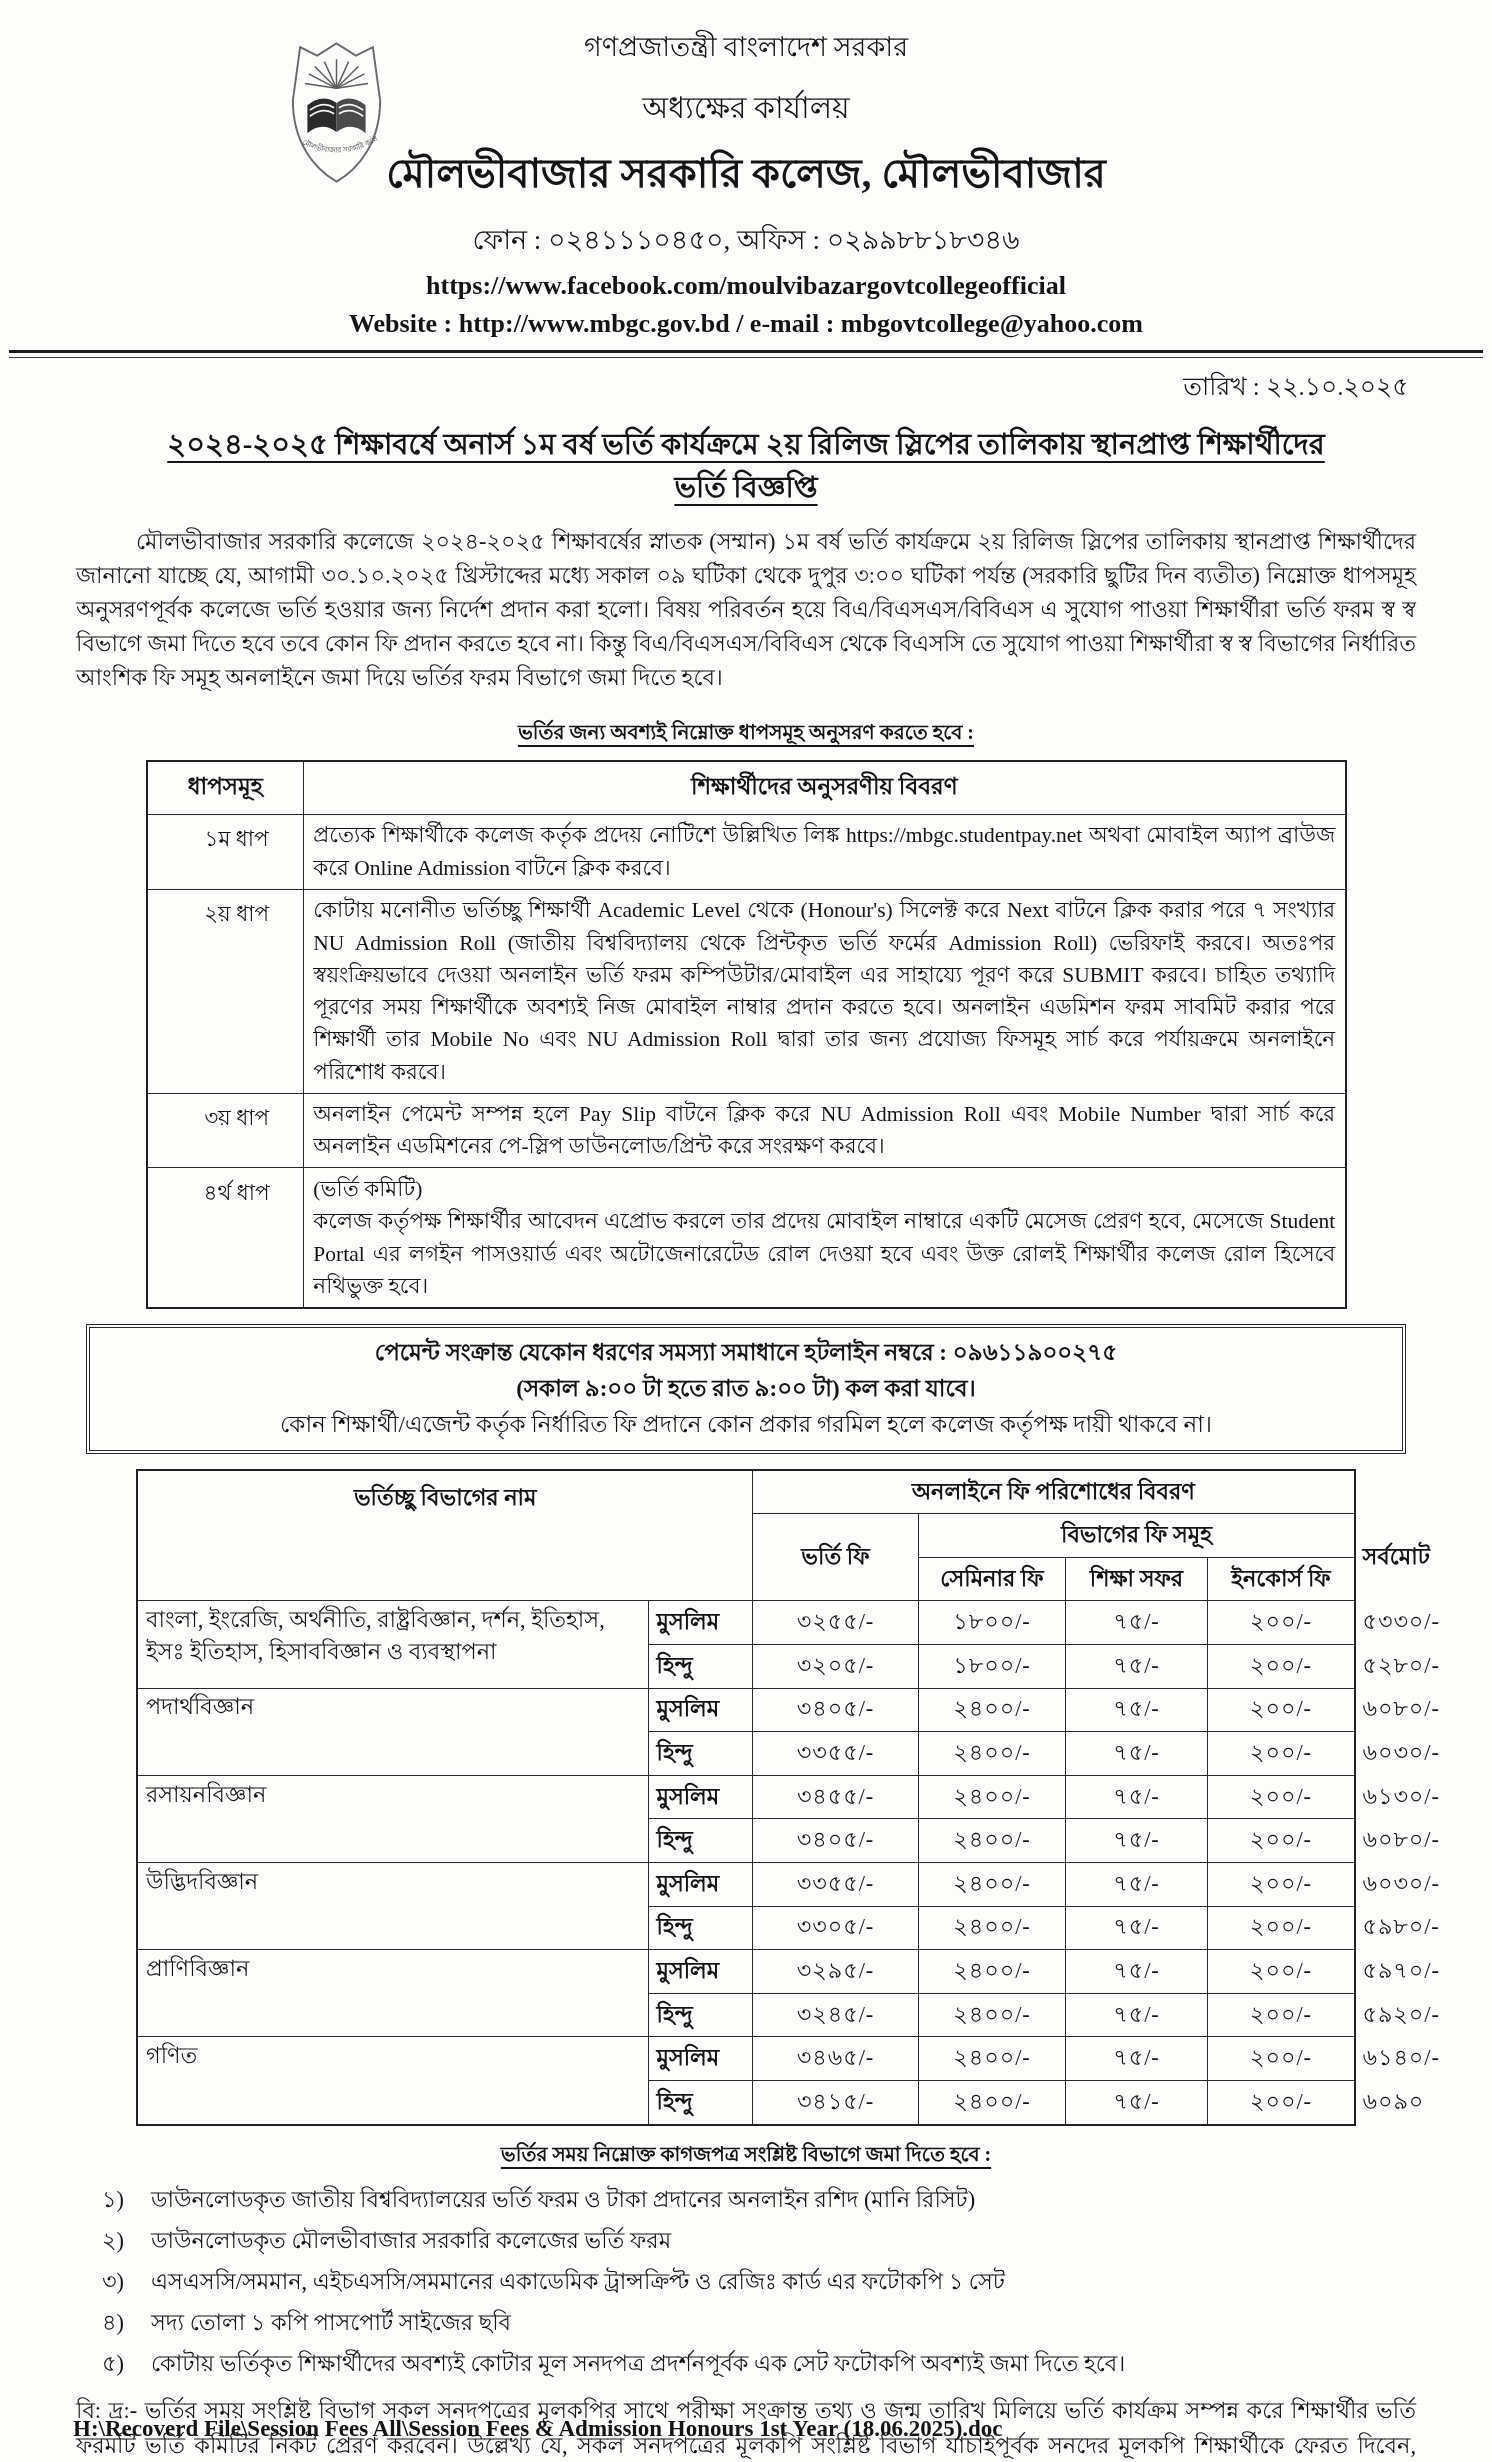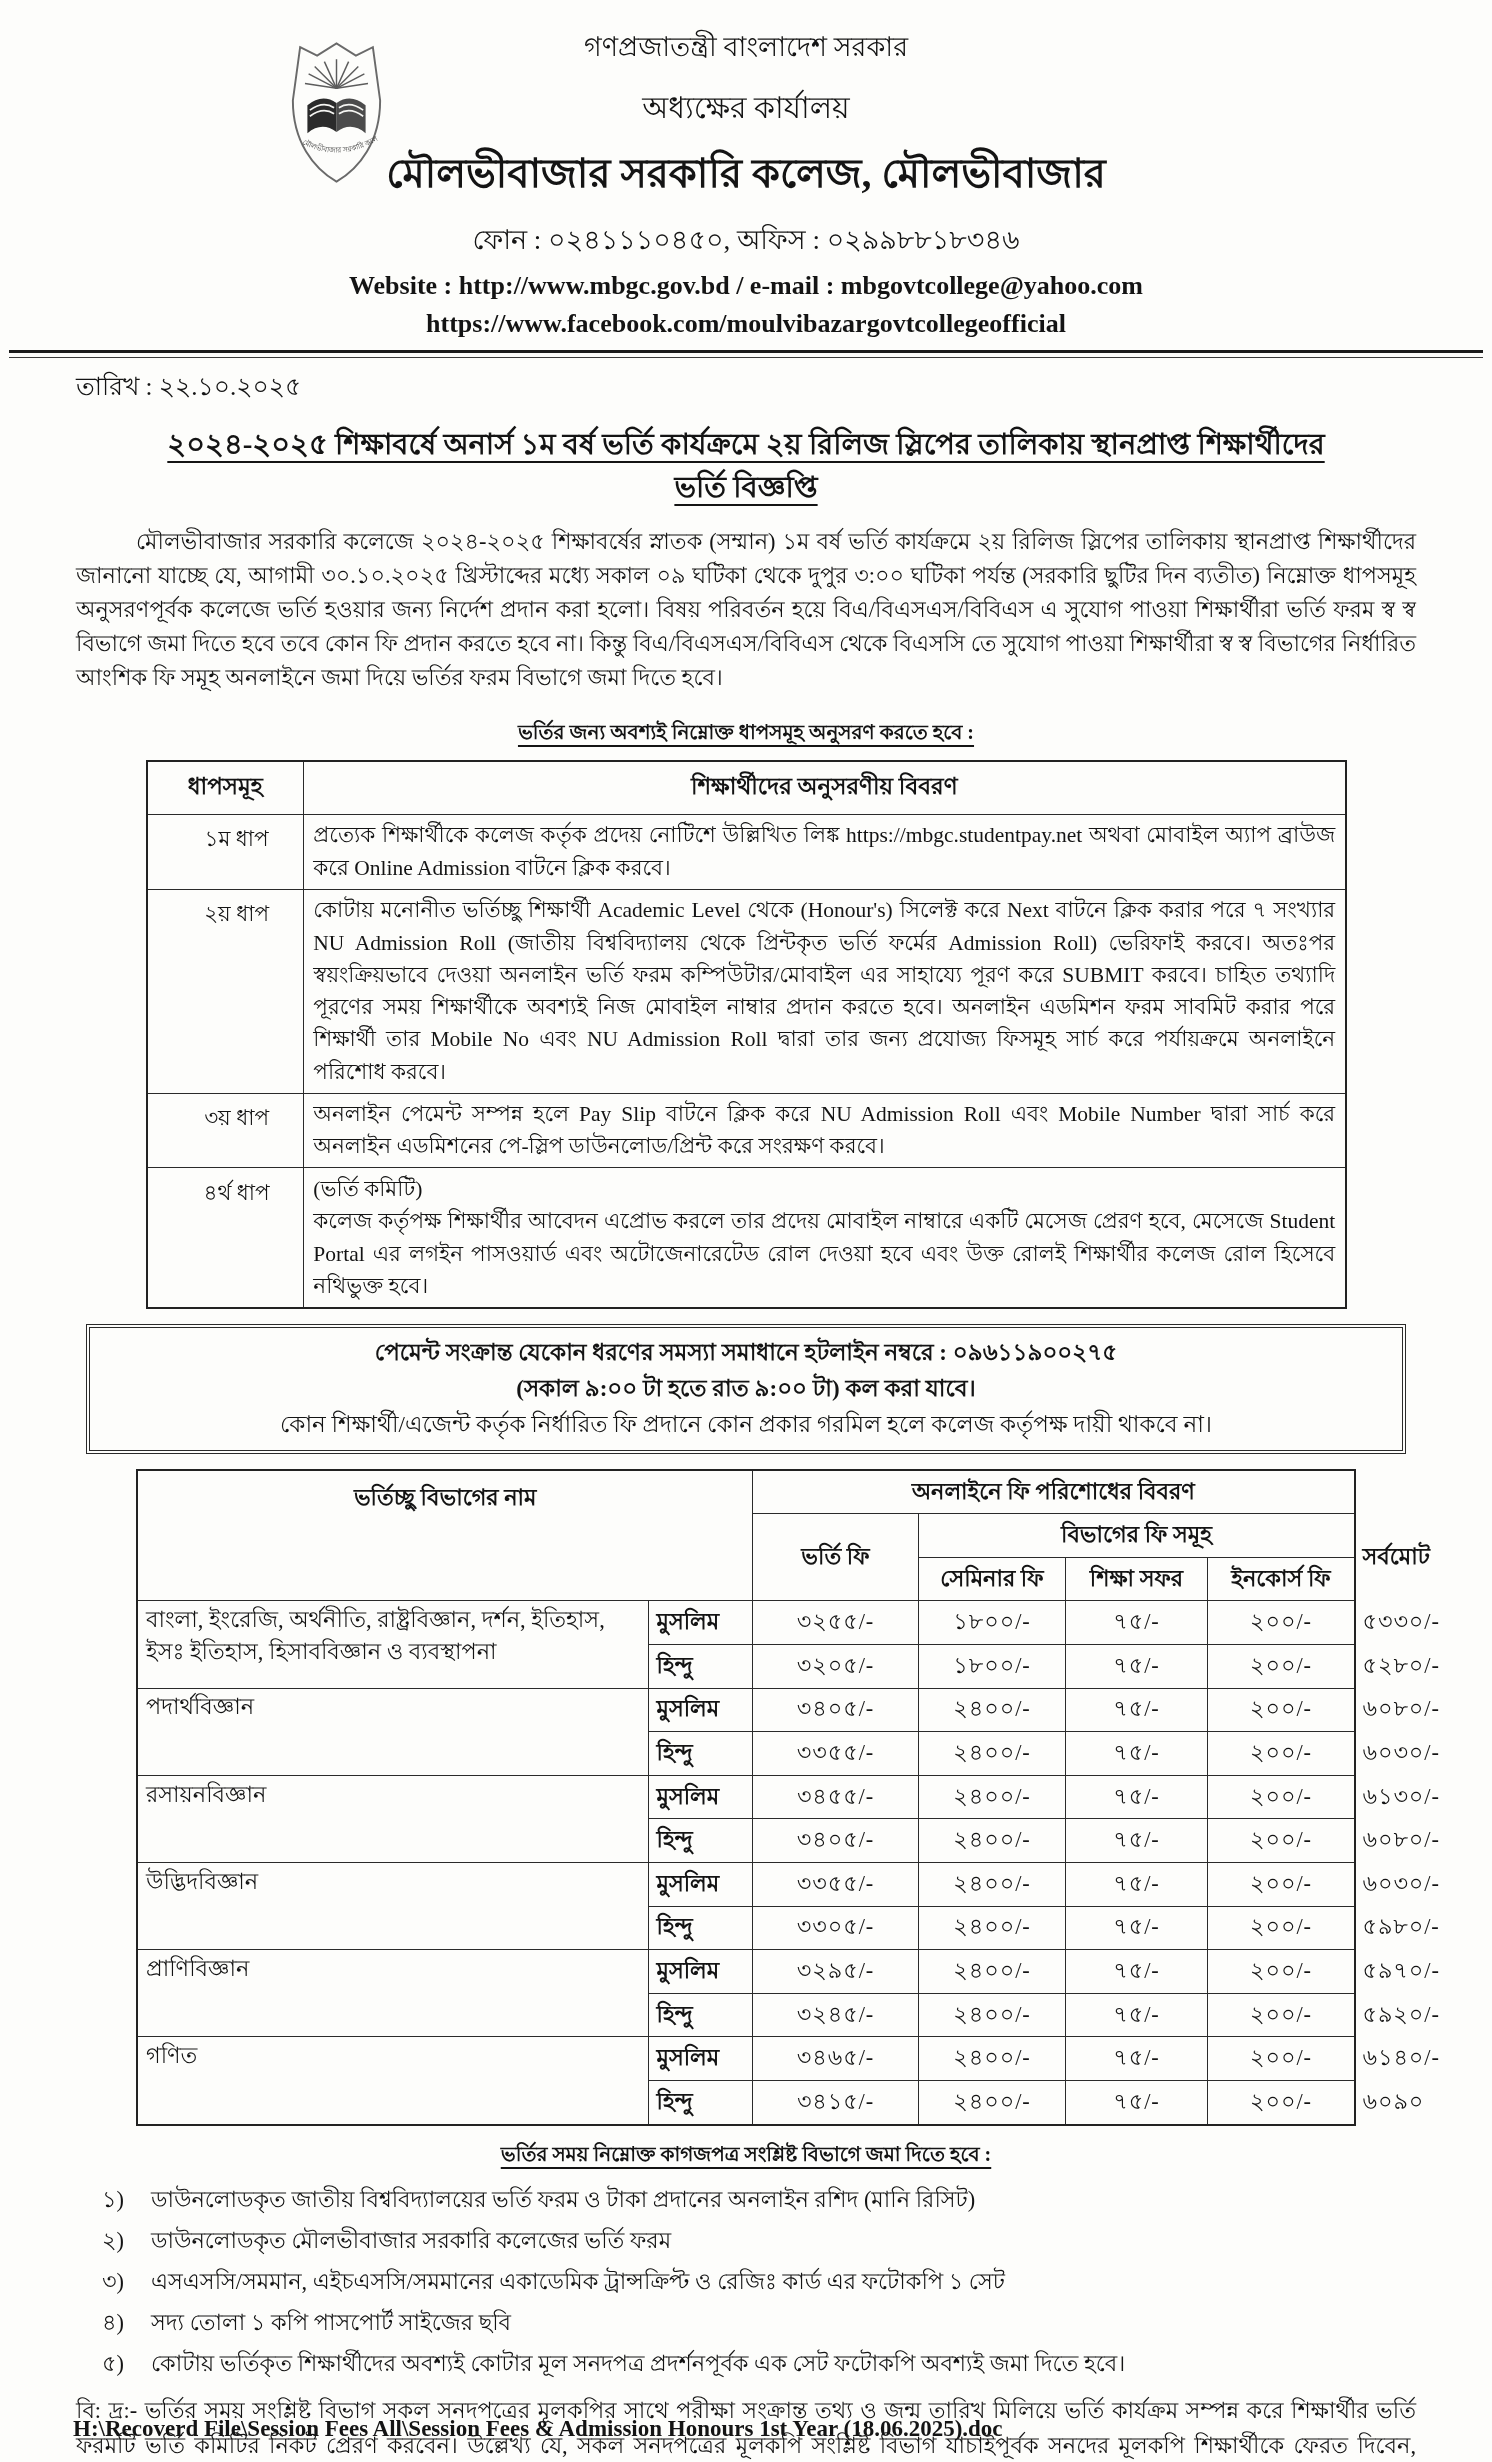--- a/index.html
+++ b/index.html
@@ -12,21 +12,21 @@
   .page{box-sizing:border-box;width:1492px;height:2462px;padding:24px 76px 0 76px;position:relative;}
   
   .letterhead{text-align:center;position:relative;}
   .emblem{position:absolute;left:187px;top:9.3px;width:147px;height:160px;}
   .govt-line{font-size:27px;margin-top:1.9px;}
   .office-line{font-size:30px;margin-top:13px;}
   .college-line{font-size:40px;font-weight:bold;margin-top:7.5px;}
   .phone-line{font-size:27px;margin-top:9.3px;}
   .latin-line{font-size:26px;font-weight:bold;margin-top:7.5px;font-family:"Liberation Serif",serif;}
   .header-rule{margin:11.2px -67px 0 -67px;border-top:3.7px solid #1c1c1c;border-bottom:0.9px solid #3a3a3a;height:3.7px;}
-  .date-line{font-size:25px;margin:9.3px 7.5px 0 0;}
+  .date-line{text-align:right;font-size:25px;margin:9.3px 7.5px 0 0;}
   
   .notice-title{text-align:center;font-weight:bold;font-size:29px;line-height:1.5;margin-top:13px;}
   .notice-title .u{text-decoration:underline;text-underline-offset:6.5px;text-decoration-thickness:1.9px;}
   
   .intro{font-size:22.4px;line-height:1.52;text-align:justify;text-indent:60px;margin-top:15px;}
   
   .section-heading{text-align:center;font-weight:bold;font-size:20px;margin-top:13px;}
   .section-heading span{text-decoration:underline;text-underline-offset:5.6px;text-decoration-thickness:1.9px;}
   table{border-collapse:collapse;}
   .steps-table{width:1201px;margin:9.3px auto 0 auto;border:2.8px solid #222;}
@@ -83,22 +83,22 @@
       </g>
       <path id="emblem-arc" d="M28 88 Q60 106 92 88" fill="none" stroke="none"></path>
       <text font-size="6" fill="#3a3a3a">
         <textPath href="#emblem-arc" startOffset="4">মৌলভীবাজার সরকারি কলেজ</textPath>
       </text>
     </svg>
     <div class="govt-line">গণপ্রজাতন্ত্রী বাংলাদেশ সরকার</div>
     <div class="office-line">অধ্যক্ষের কার্যালয়</div>
     <div class="college-line">মৌলভীবাজার সরকারি কলেজ, মৌলভীবাজার</div>
     <div class="phone-line">ফোন : ০২৪১১১০৪৫০, অফিস : ০২৯৯৮৮১৮৩৪৬</div>
+    <div class="latin-line">https://www.facebook.com/moulvibazargovtcollegeofficial</div>
     <div class="latin-line">Website : http://www.mbgc.gov.bd /  e-mail : mbgovtcollege@yahoo.com</div>
-    <div class="latin-line">https://www.facebook.com/moulvibazargovtcollegeofficial</div>
   </div>
 
   <div class="header-rule"></div>
 
   <div class="date-line">তারিখ : ২২.১০.২০২৫</div>
 
   <div class="notice-title">
     <span class="u">২০২৪-২০২৫ শিক্ষাবর্ষে অনার্স ১ম বর্ষ ভর্তি কার্যক্রমে ২য় রিলিজ স্লিপের তালিকায় স্থানপ্রাপ্ত শিক্ষার্থীদের</span><br>
     <span class="u">ভর্তি বিজ্ঞপ্তি</span>
   </div>

